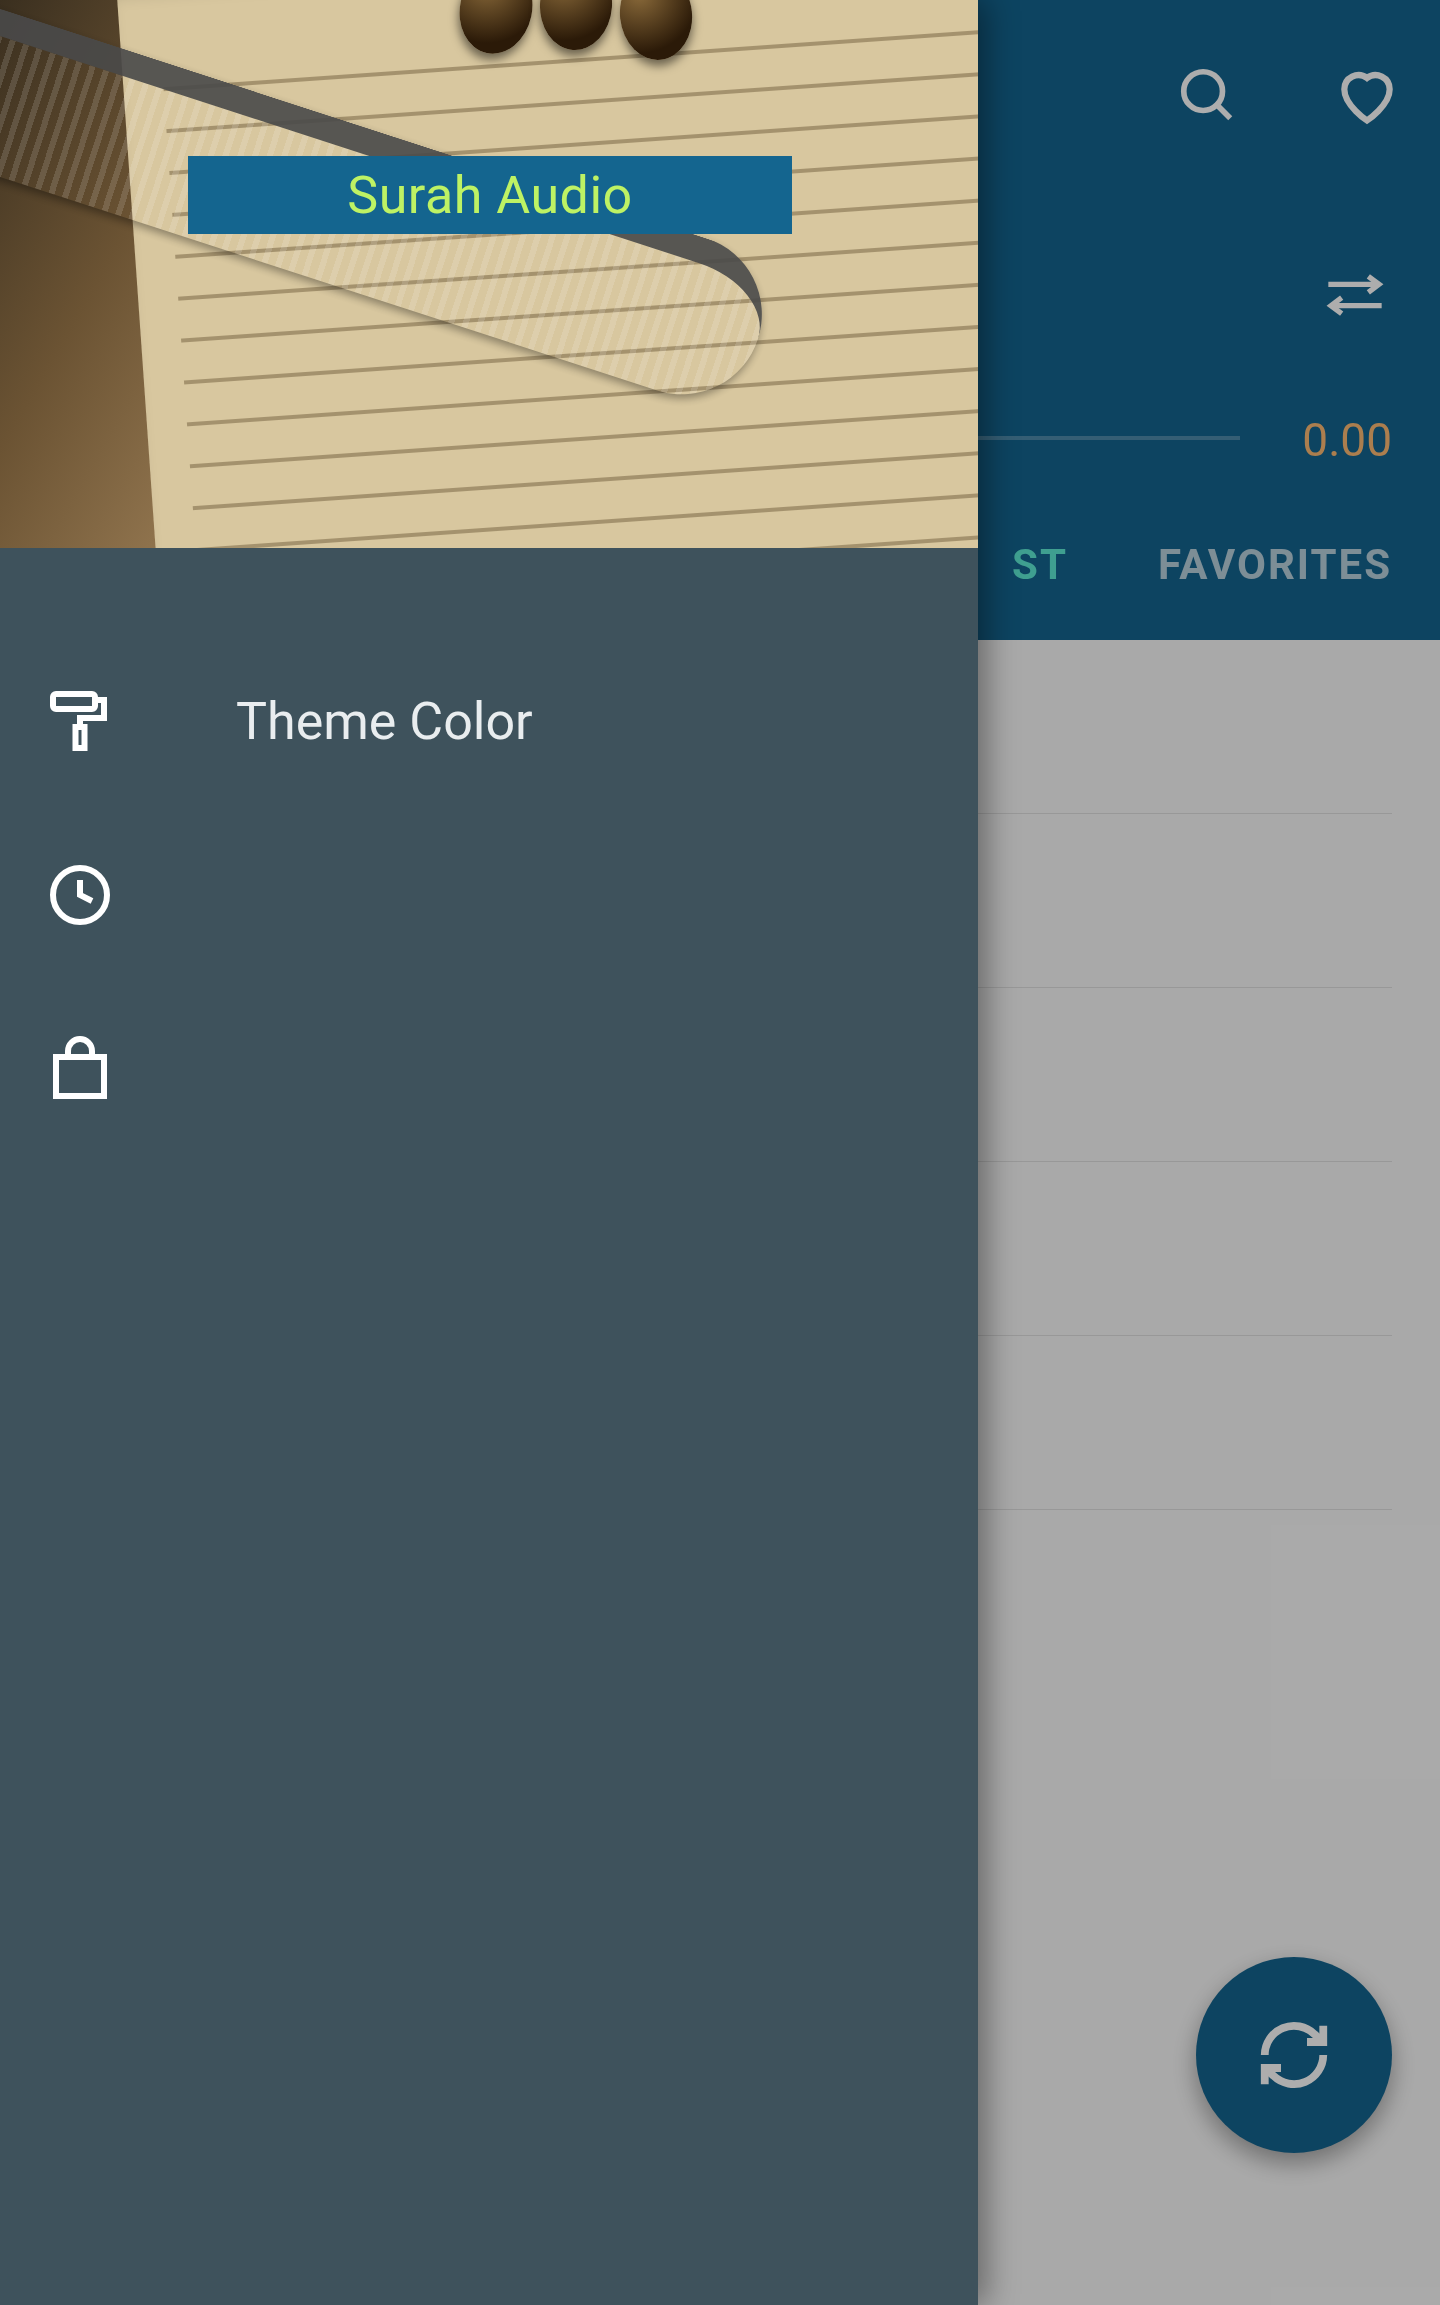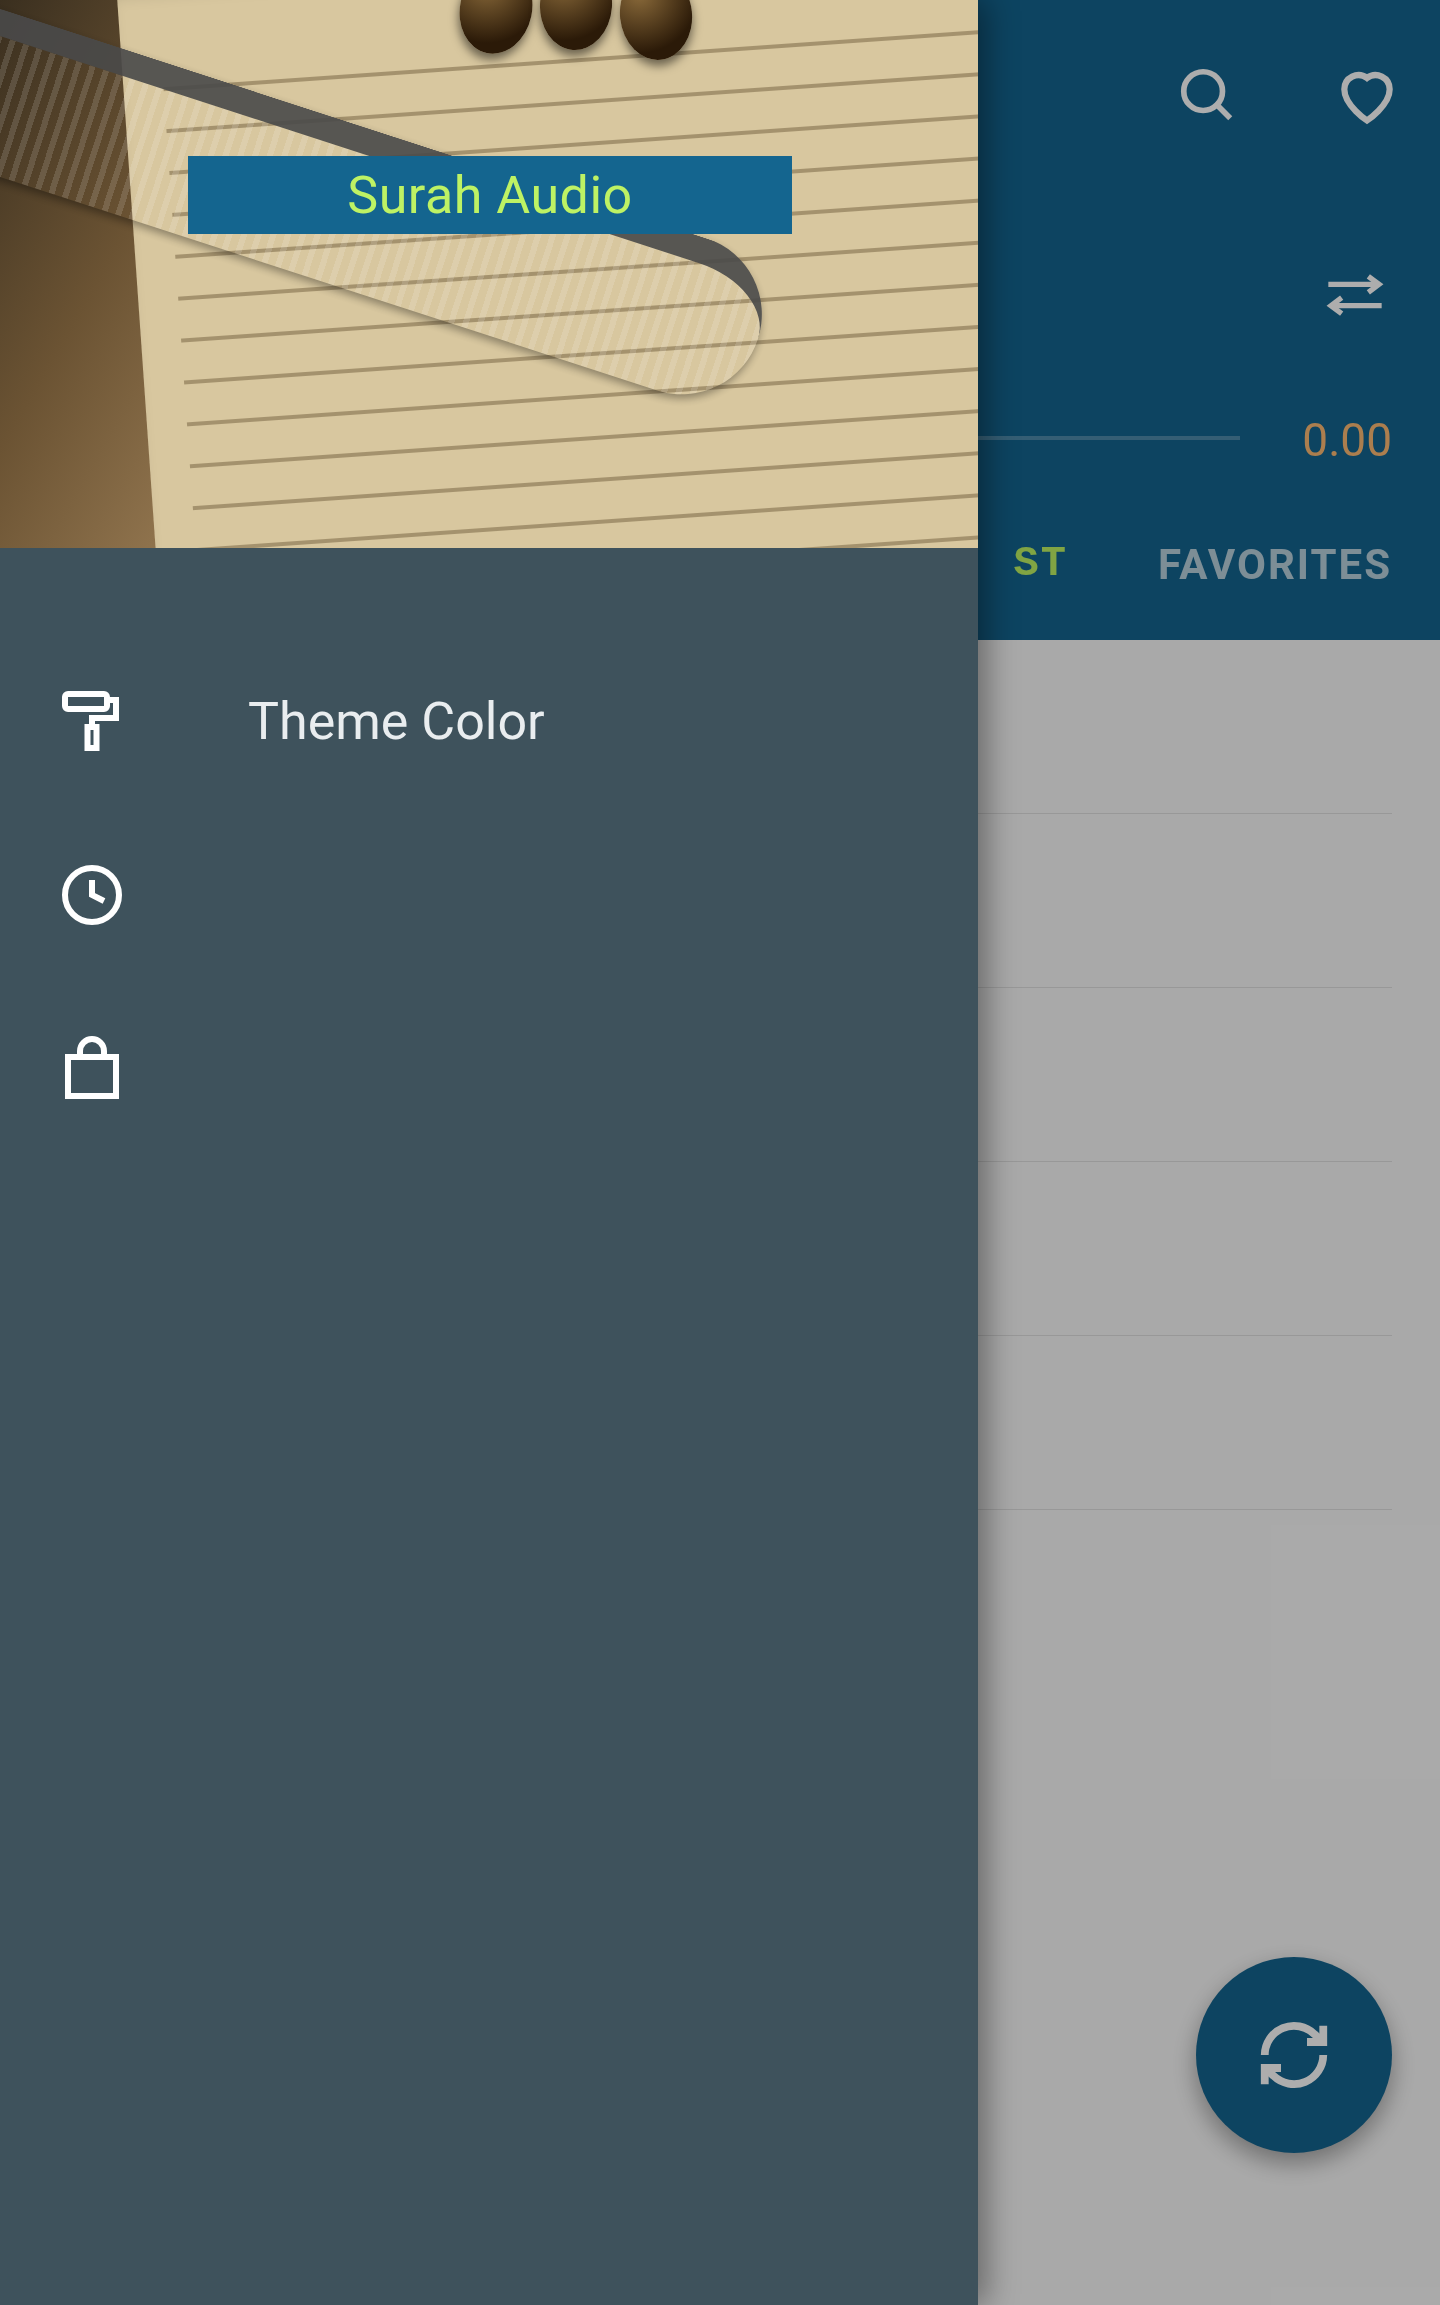--- a/index.html
+++ b/index.html
@@ -69,21 +69,21 @@
   left: 0; right: 0;
   display: flex;
   justify-content: flex-end;
   gap: 90px;
   padding-right: 48px;
   color: rgba(255,255,255,.7);
   font-size: 42px;
   font-weight: 700;
   letter-spacing: 2px;
 }
-.tab-st { color: #bef264; font-family: Liberation Mono, monospace; }
+.tab-st { color: #5eead4; }
 .list-area {
   position: absolute;
   top: 640px; left: 0; right: 0; bottom: 0;
   background: #fafafa;
 }
 .list-row {
   height: 174px;
   border-bottom: 1px solid #e1e1e1;
   margin-left: 70px;
   margin-right: 48px;
@@ -181,21 +181,21 @@
   font-weight: 400;
   letter-spacing: .5px;
 }
 .menu {
   padding-top: 86px;
 }
 .menu-item {
   display: flex;
   align-items: center;
   height: 174px;
-  padding-left: 54px;
+  padding-left: 42px;
   gap: 118px;
   color: #e9edef;
   font-size: 52px;
 }
 .menu-item .mi-icon {
   width: 76px; height: 76px;
   display: flex; align-items: center; justify-content: center;
   color: #fff;
 }
 svg { display: block; }

